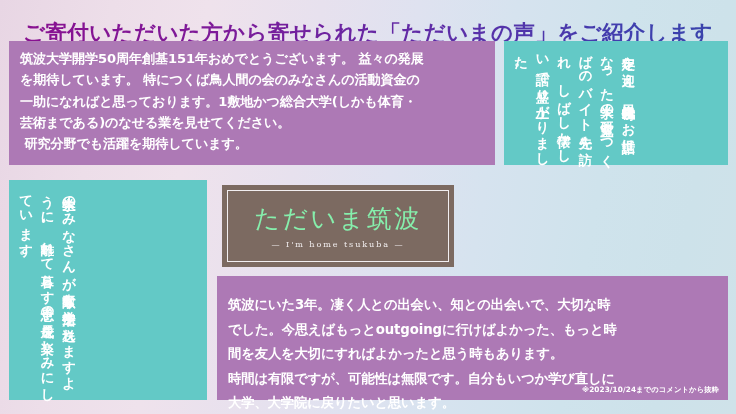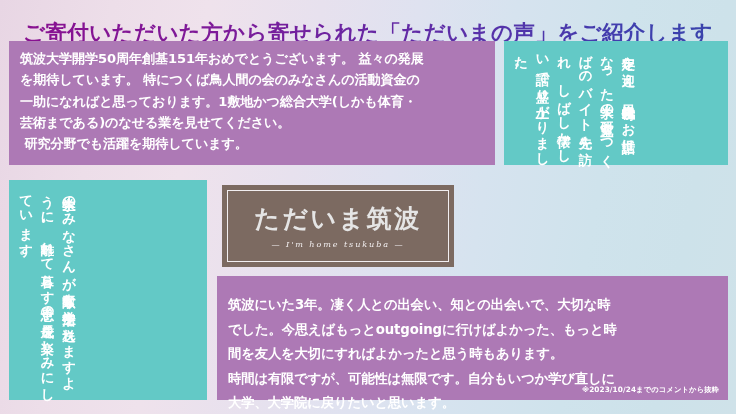--- a/index.html
+++ b/index.html
@@ -150,33 +150,32 @@
     height: 100%;
     border: 1.6px solid #f2eef0;
     box-sizing: border-box;
     display: flex;
     flex-direction: column;
     align-items: center;
     justify-content: center;
   }
   #logo-main {
     font-size: 25px;
-    font-weight: 700;
-    color: #e5e5e5;
+    font-weight: 400;
+    color: #86efac;
     letter-spacing: 2.5px;
     line-height: 30px;
     font-family: "DejaVu Sans", "Liberation Sans", sans-serif;
     white-space: nowrap;
   }
   #logo-sub {
     margin-top: 5px;
     font-size: 8.1px;
     color: #f3eff0;
     letter-spacing: 1.9px;
-    font-style: italic;
     font-family: "DejaVu Serif", "Liberation Serif", serif;
     white-space: nowrap;
   }
 </style>
 </head>
 <body>
 
 <div id="slide">
 
   <h1 id="title">ご寄付いただいた方から寄せられた「ただいまの声」をご紹介します</h1>

